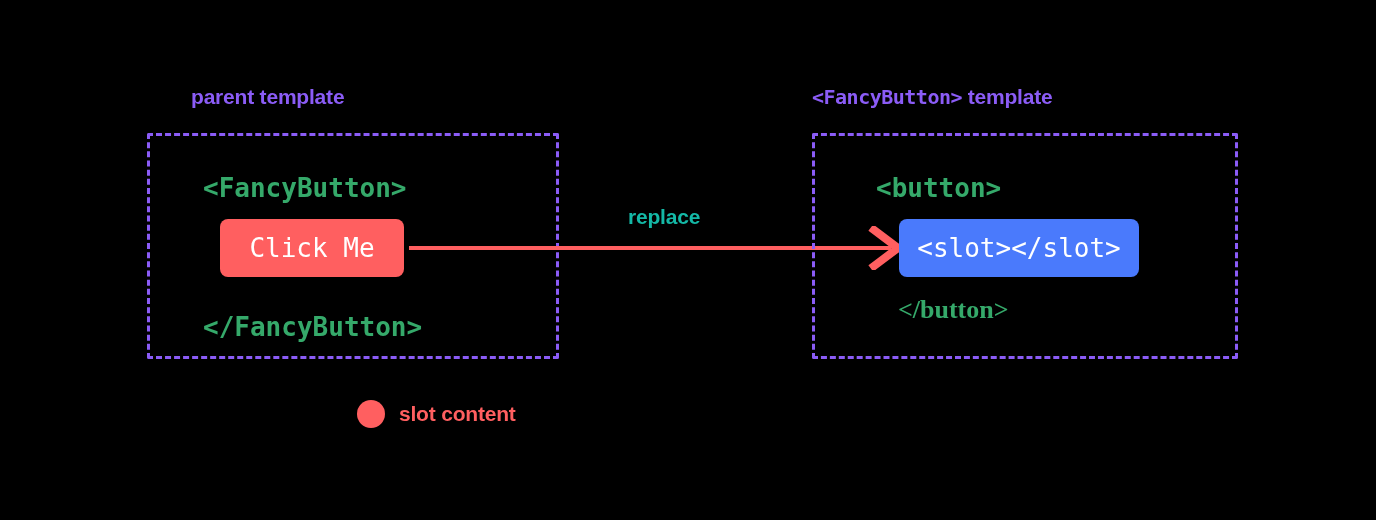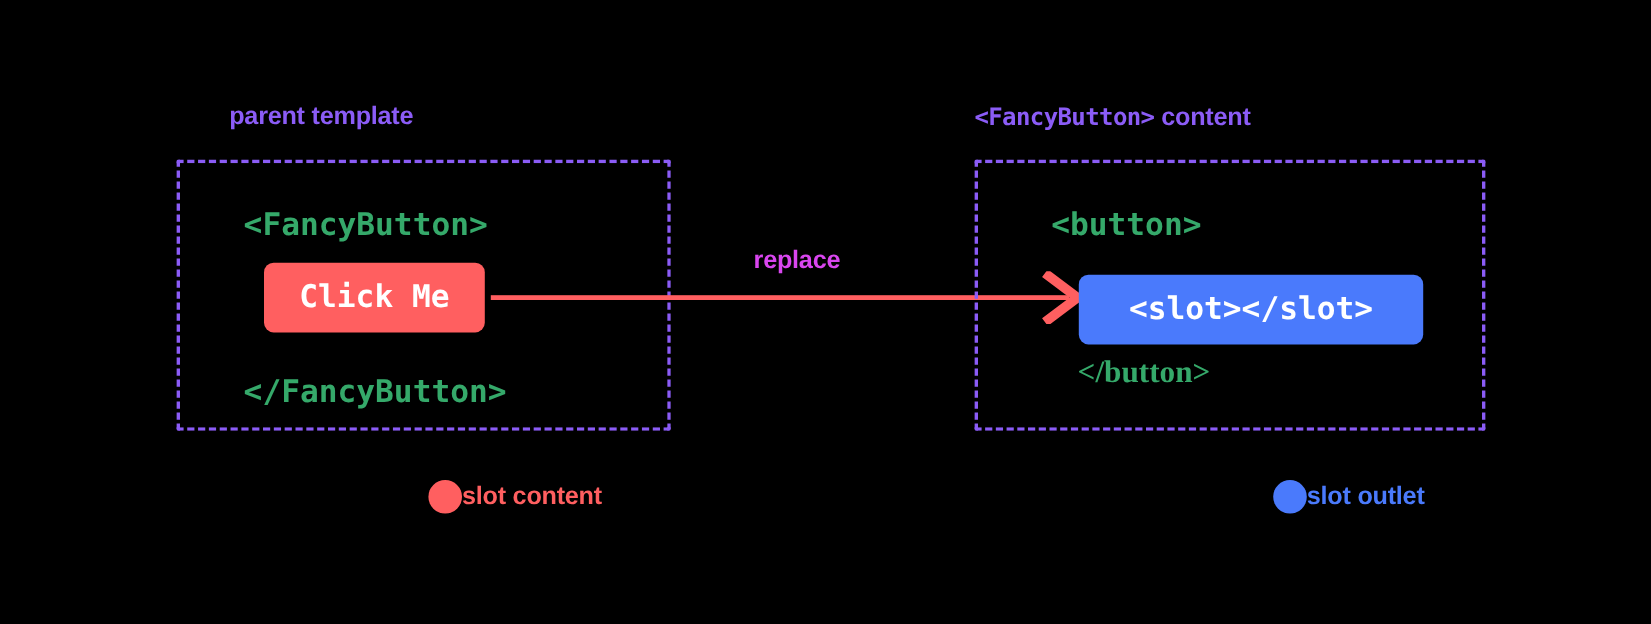--- a/index.html
+++ b/index.html
@@ -55,21 +55,21 @@
   }
 
   
   .chip {
     position: absolute;
     display: flex;
     align-items: center;
     justify-content: center;
     border-radius: 8px;
     font-family: "DejaVu Sans Mono", monospace;
-    font-weight: bold;
+    font-weight: normal;
     font-size: 26px;
     color: #ffffff;
     white-space: nowrap;
     box-sizing: border-box;
   }
   .chip-red  { background: #ff5f60; }
   .chip-blue { background: #4a7afc; }
 
   
   .arrow-line {
@@ -78,30 +78,31 @@
     height: 4px;
   }
   .arrow-head {
     position: absolute;
   }
   .arrow-label {
     position: absolute;
     font-family: "Liberation Sans", sans-serif;
     font-weight: bold;
     font-size: 21px;
-    color: #d946ef;
+    color: #14b8a6;
     white-space: nowrap;
     letter-spacing: -0.2px;
   }
 
   
   .legend-item {
     position: absolute;
     display: flex;
     align-items: center;
+    gap: 14px;
     white-space: nowrap;
   }
   .legend-dot {
     width: 28px;
     height: 28px;
     border-radius: 50%;
     flex: 0 0 auto;
   }
   .legend-dot-red  { background: #ff5f60; }
   .legend-dot-blue { background: #4a7afc; }
@@ -130,33 +131,29 @@
   <div class="code-line" style="left:203px; top:312px;">&lt;/FancyButton&gt;</div>
 
   <div class="arrow-label" style="left:628px; top:205px;">replace</div>
 
   <div class="arrow-line" style="left:409px; top:246px; width:482px;"></div>
 
   <svg class="arrow-head" style="left:868px; top:226px;" width="36" height="44" viewBox="0 0 36 44">
     <polyline points="6,4 30,22 6,40" fill="none" stroke="#ff5f60" stroke-width="8" stroke-linecap="square" stroke-linejoin="miter"></polyline>
   </svg>
 
-  <div class="section-label" style="left:812px; top:85px;"><span class="mono-part">&lt;FancyButton&gt;</span><span> content</span></div>
+  <div class="section-label" style="left:812px; top:85px;"><span class="mono-part">&lt;FancyButton&gt;</span><span> template</span></div>
 
   <div class="template-box" style="left:812px; top:133px; width:426px; height:226px;"></div>
 
   <div class="code-line" style="left:876px; top:173px;">&lt;button&gt;</div>
 
-  <div class="chip chip-blue" style="left:899px; top:229px; width:287px; height:58px;">&lt;slot&gt;&lt;/slot&gt;</div>
+  <div class="chip chip-blue" style="left:899px; top:219px; width:240px; height:58px;">&lt;slot&gt;&lt;/slot&gt;</div>
 
   <div class="code-line" style="left:898px; top:295px;font-family:Liberation Serif, serif;">&lt;/button&gt;</div>
 
   <div class="legend-item" style="left:357px; top:400px;">
     <span class="legend-dot legend-dot-red"></span>
     <span class="legend-text legend-text-red">slot content</span>
   </div>
 
-  <div class="legend-item" style="left:1061px; top:400px;">
-    <span class="legend-dot legend-dot-blue"></span>
-    <span class="legend-text legend-text-blue">slot outlet</span>
-  </div>
 
 </div>
 
 </body></html>

